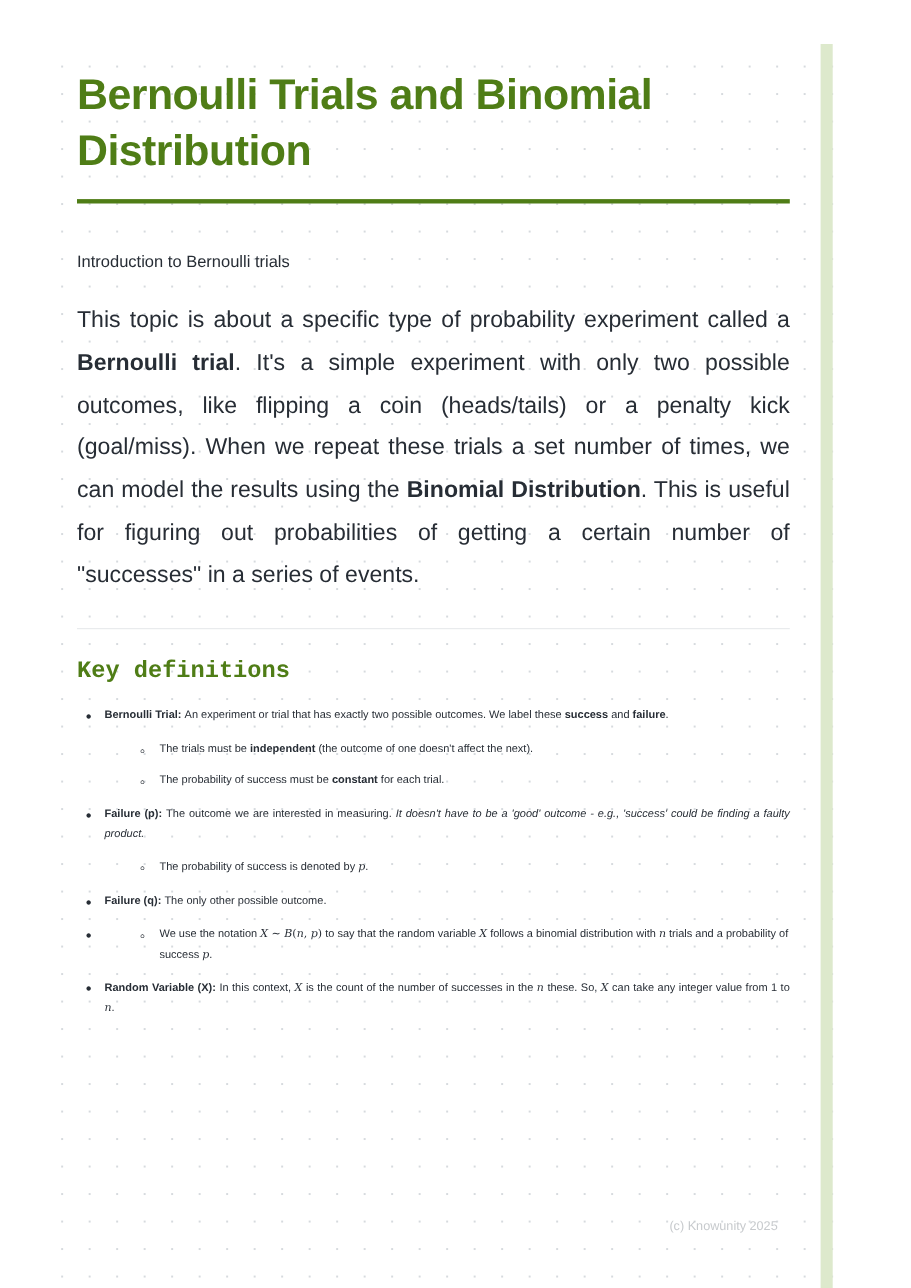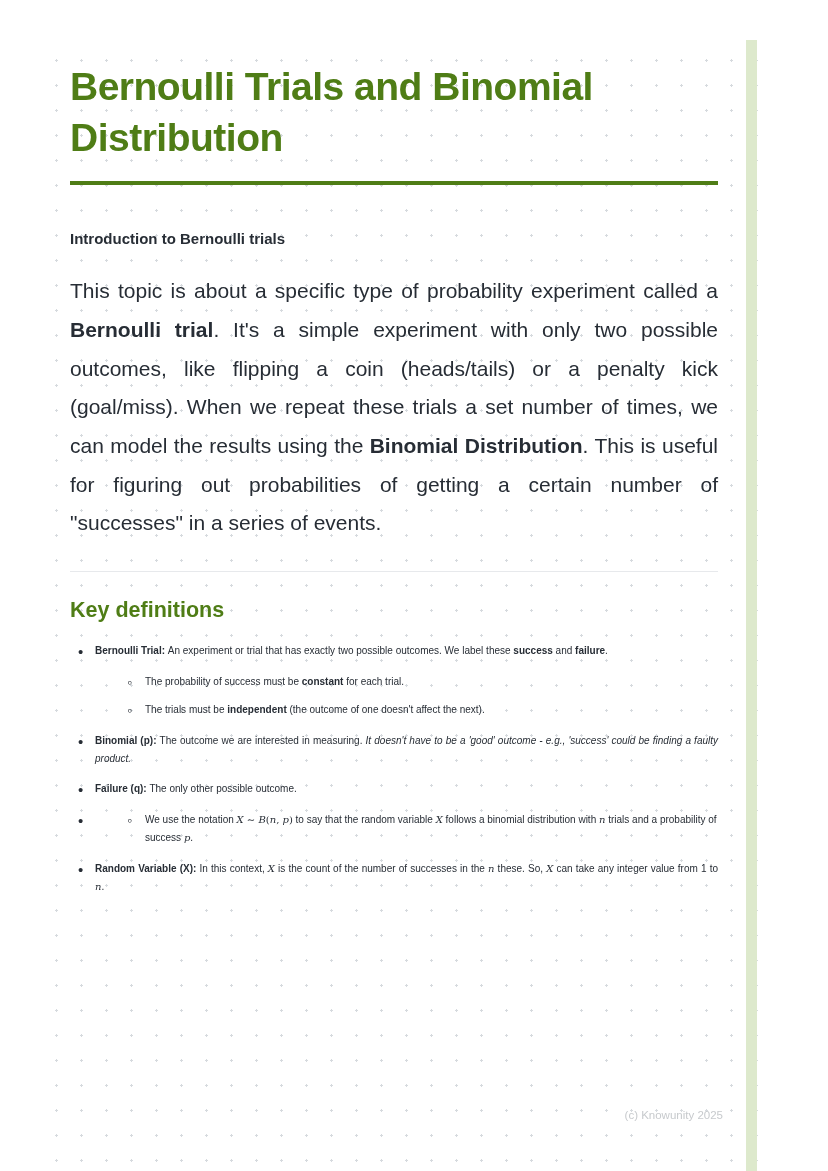--- a/index.html
+++ b/index.html
@@ -24,41 +24,41 @@
   }
   .content{
     position:absolute;left:70px;top:62px;width:648px;
   }
   h1.title{
     margin:0;
     font-size:39px;line-height:1.3;font-weight:800;
     color:#4f7d16;letter-spacing:-0.5px;
   }
   .title-rule{height:4px;background:#4f7d16;margin-top:18px;}
-  .intro-label{margin:40px 0 11px;font-size:15px;line-height:1.8;font-weight:bold;}
+  .intro-label{margin:40px 0 11px;font-size:15px;line-height:1.8;}
   .para{margin:20px 0 0;font-size:21px;line-height:1.84;}
   .justify{text-align:justify;text-align-last:left;}
   .soft-divider{border:none;border-top:1px solid #e7e9ec;margin:28px 0 0;}
   h2.section{
     margin:26px 0 0;
-    font-size:21.5px;line-height:1.15;font-weight:700;color:#4f7d16;
+    font-size:21.5px;line-height:1.15;font-weight:700;color:#4f7d16;font-family:Liberation Mono, monospace;
   }
   ul.defs{list-style:none;margin:20px 0 0;padding:0;}
   ul.defs > li{position:relative;padding-left:25px;margin-bottom:12px;}
   ul.defs > li::before{content:"•";position:absolute;left:8px;top:1px;font-size:15px;color:#272d35;}
   ul.sub{list-style:none;margin:12px 0 0;padding:0;}
   ul.sub > li{position:relative;margin-left:25px;padding-left:25px;margin-bottom:10px;}
   ul.sub > li::before{content:"◦";position:absolute;left:7px;top:1px;font-size:14px;color:#272d35;}
   .li-text{font-size:10px;line-height:1.84;}
   .b{font-weight:700;}
   .i{font-style:italic;}
   .m{font-family:"DejaVu Serif",serif;font-style:italic;}
   .u{font-family:"DejaVu Serif",serif;}
   .footer{
-    position:absolute;right:36px;bottom:50px;
+    position:absolute;right:52px;bottom:50px;
     font-size:11.5px;color:#c7cacd;padding-left:28px;
   }
 </style>
 </head>
 <body>
 
 <div class="page">
   <div class="dots"></div>
   <div class="stripe"></div>
 
@@ -72,30 +72,35 @@
 
     <hr class="soft-divider">
 
     <h2 class="section">Key definitions</h2>
 
     <ul class="defs">
       <li>
         <div class="li-text justify"><span class="b">Bernoulli Trial: </span><span>An experiment or trial that has exactly two possible outcomes. We label these </span><span class="b">success</span><span> and </span><span class="b">failure</span><span>.</span></div>
         <ul class="sub">
           <li>
-            <div class="li-text"><span>The probability of success must be </span><span class="b">constant</span><span> for each trial.</span></div>
+            <div class="li-text"><span>The trials must be </span><span class="b">independent</span><span> (the outcome of one doesn't affect the next).</span></div>
           </li>
           <li>
-            <div class="li-text"><span>The trials must be </span><span class="b">independent</span><span> (the outcome of one doesn't affect the next).</span></div>
+            <div class="li-text"><span>The probability of success must be </span><span class="b">constant</span><span> for each trial.</span></div>
           </li>
         </ul>
       </li>
 
       <li>
-        <div class="li-text justify"><span class="b">Binomial (p): </span><span>The outcome we are interested in measuring. </span><span class="i">It doesn't have to be a 'good' outcome - e.g., 'success' could be finding a faulty product.</span></div>
+        <div class="li-text justify"><span class="b">Failure (p): </span><span>The outcome we are interested in measuring. </span><span class="i">It doesn't have to be a 'good' outcome - e.g., 'success' could be finding a faulty product.</span></div>
+        <ul class="sub">
+          <li>
+            <div class="li-text"><span>The probability of success is denoted by </span><span class="m">p</span><span>.</span></div>
+          </li>
+        </ul>
       </li>
 
       <li>
         <div class="li-text"><span class="b">Failure (q): </span><span>The only other possible outcome.</span></div>
       </li>
 
       <li>
         <ul class="sub">
           <li>
             <div class="li-text"><span>We use the notation </span><span class="m">X</span><span class="u"> ∼ </span><span class="m">B</span><span class="u">(</span><span class="m">n</span><span class="u">, </span><span class="m">p</span><span class="u">)</span><span> to say that the random variable </span><span class="m">X</span><span> follows a binomial distribution with </span><span class="m">n</span><span> trials and a probability of success </span><span class="m">p</span><span>.</span></div>

